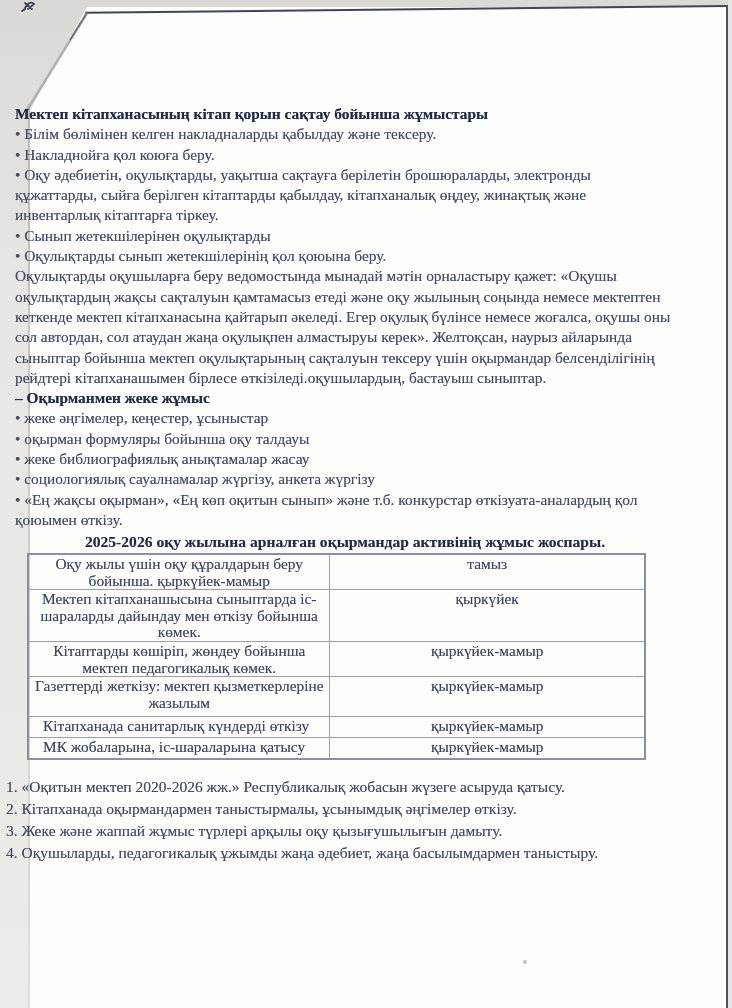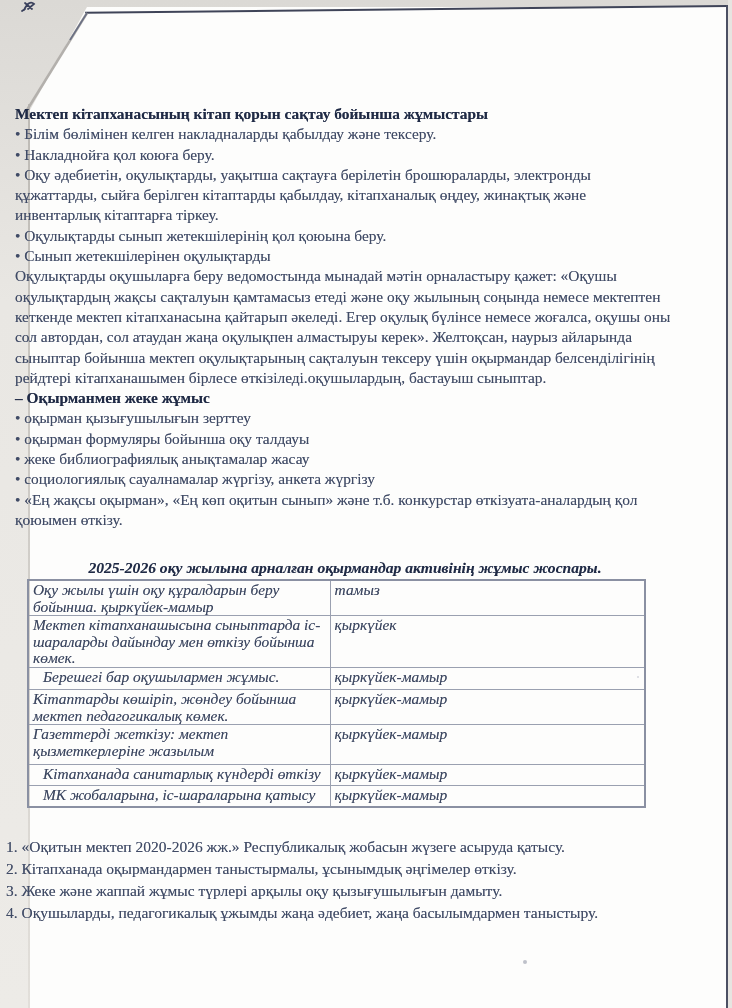--- a/index.html
+++ b/index.html
@@ -32,42 +32,42 @@
   }
   .corner-svg{position:absolute;left:0;top:0;}
   
   .textblock{
     position:absolute;left:15px;top:104px;width:656px;
     font-size:15.4px;line-height:20.3px;color:#404b66;
     text-shadow:0 0 0.6px rgba(64,75,102,0.55);
   }
   .bold{font-weight:bold;color:#1f2a45;text-shadow:0 0 0.6px rgba(31,42,69,0.6);}
   .tableblock{
-    position:absolute;left:15px;top:558px;width:660px;
-    color:#3b4660;text-shadow:0 0 0.6px rgba(59,70,96,0.5);font-style:italic;
+    position:absolute;left:15px;top:532px;width:660px;
+    color:#3b4660;text-shadow:0 0 0.6px rgba(59,70,96,0.5);
   }
   .table-title{
     text-align:center;font-weight:bold;font-size:15.6px;color:#1f2a45;
     line-height:19px;
   }
   table.plan{
     border-collapse:collapse;margin:2px 0 0 12px;width:619px;
     font-size:15.4px;line-height:16.6px;
   }
   table.plan{border:2px solid #8a90a2;}
   table.plan td{
     border:1px solid #9aa0b0;vertical-align:top;padding:1px 4px 0 4px;
   }
-  td.c1{width:288px;}
+  td.c1{width:288px;text-align:center;}
   td.c1.left{text-align:left;padding-left:14px;}
-  td.c2{width:313px;}
+  td.c2{width:313px;text-align:center;}
   tr.h1{height:33px;} tr.h2{height:52px;padding-left:44px;} tr.h3{height:22px;}
   tr.h4{height:34px;} tr.h5{height:40px;} tr.h6{height:21px;padding-left:24px;} tr.h7{height:21px;}
   .footer{
-    position:absolute;left:6px;top:836px;width:692px;
+    position:absolute;left:6px;top:776px;width:692px;
     font-size:15.5px;line-height:21.9px;color:#404b66;
     text-shadow:0 0 0.6px rgba(64,75,102,0.55);
   }
   .speck{position:absolute;border-radius:50%;background:#8a8fa0;opacity:.55;}
   .speck.s1{left:523px;top:960px;width:4px;height:4px;}
   .speck.s2{left:637px;top:676px;width:2px;height:2px;opacity:.35;}
 </style>
 </head>
 <body>
 
@@ -85,46 +85,42 @@
     <g>
       <path d="M24,10 C27,3 31,1 34,4 L28,9 M25,3 L32,9 M22,11 l3,-2" stroke="#3a415c" stroke-width="1.8" fill="none" stroke-linecap="round"></path>
     </g>
   </svg>
 
   <div class="textblock">
     <div class="bold">Мектеп кітапханасының кітап қорын сақтау бойынша жұмыстары</div>
     <div>• Білім бөлімінен келген накладналарды қабылдау және тексеру.</div>
     <div>• Накладнойға қол коюға беру.</div>
     <div>• Оқу әдебиетін, оқулықтарды, уақытша сақтауға берілетін брошюраларды, электронды құжаттарды, сыйға берілген кітаптарды қабылдау, кітапханалық өңдеу, жинақтық және инвентарлық кітаптарға тіркеу.</div>
+    <div>• Сынып жетекшілерінен оқулықтарды</div>
     <div>• Оқулықтарды сынып жетекшілерінің қол қоюына беру.</div>
-    <div>• Сынып жетекшілерінен оқулықтарды</div>
     <div>Оқулықтарды оқушыларға беру ведомостында мынадай мәтін орналастыру қажет: «Оқушы оқулықтардың жақсы сақталуын қамтамасыз етеді және оқу жылының соңында немесе мектептен кеткенде мектеп кітапханасына қайтарып әкеледі. Егер оқулық бүлінсе немесе жоғалса, оқушы оны сол автордан, сол атаудан жаңа оқулықпен алмастыруы керек». Желтоқсан, наурыз айларында сыныптар бойынша мектеп оқулықтарының сақталуын тексеру үшін оқырмандар белсенділігінің рейдтері кітапханашымен бірлесе өткізіледі.оқушылардың, бастауыш сыныптар.</div>
     <div class="bold">– Оқырманмен жеке жұмыс</div>
-    <div>• оқырман қызығушылығын зерттеу</div>
+    <div>• жеке әңгімелер, кеңестер, ұсыныстар</div>
     <div>• оқырман формуляры бойынша оқу талдауы</div>
     <div>• жеке библиографиялық анықтамалар жасау</div>
     <div>• социологиялық сауалнамалар жүргізу, анкета жүргізу</div>
     <div>• «Ең жақсы оқырман», «Ең көп оқитын сынып» және т.б. конкурстар өткізуата-аналардың қол қоюымен өткізу.</div>
   </div>
 
   <div class="tableblock">
     <div class="table-title">2025-2026 оқу жылына арналған оқырмандар активінің жұмыс жоспары.</div>
     <table class="plan">
       <tbody>
         <tr class="h1">
           <td class="c1">Оқу жылы үшін оқу құралдарын беру бойынша. қыркүйек-мамыр</td>
           <td class="c2">тамыз</td>
         </tr>
         <tr class="h2">
           <td class="c1">Мектеп кітапханашысына сыныптарда іс-шараларды дайындау мен өткізу бойынша көмек.</td>
           <td class="c2">қыркүйек</td>
-        </tr>
-        <tr class="h3">
-          <td class="c1 left">Берешегі бар оқушылармен жұмыс.</td>
-          <td class="c2">қыркүйек-мамыр</td>
         </tr>
         <tr class="h4">
           <td class="c1">Кітаптарды көшіріп, жөндеу бойынша мектеп педагогикалық көмек.</td>
           <td class="c2">қыркүйек-мамыр</td>
         </tr>
         <tr class="h5">
           <td class="c1">Газеттерді жеткізу: мектеп қызметкерлеріне жазылым</td>
           <td class="c2">қыркүйек-мамыр</td>
         </tr>
         <tr class="h6">

